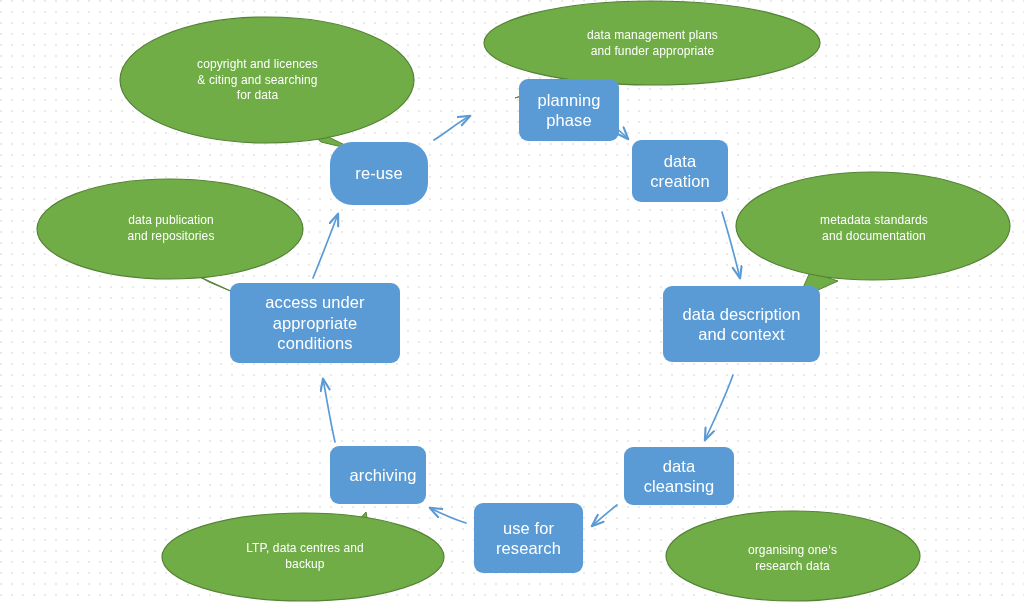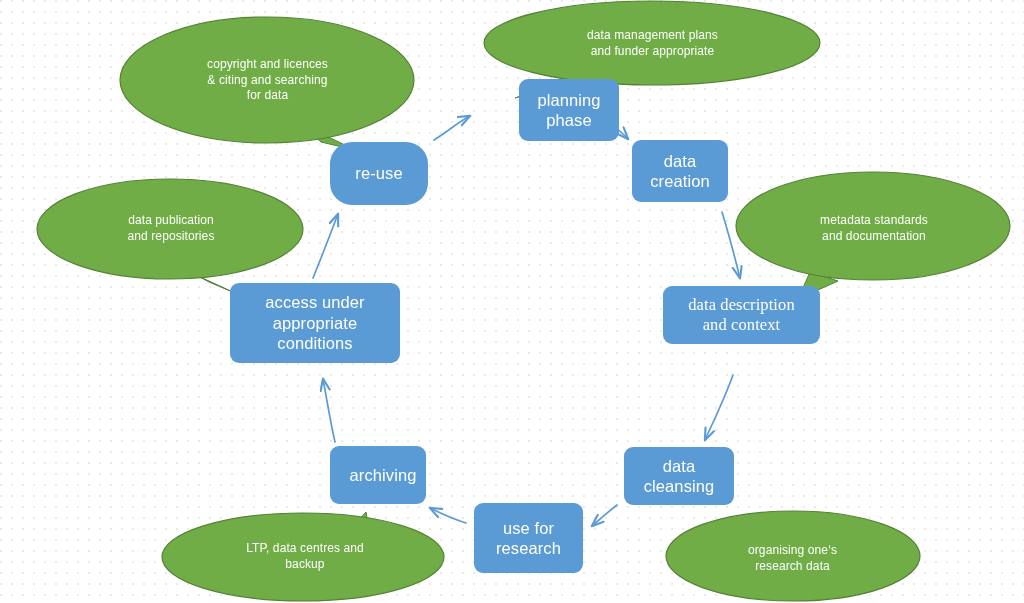--- a/index.html
+++ b/index.html
@@ -98,21 +98,21 @@
         <path d="M 722,212 C 730,238 735,258 740,278" fill="none" stroke="#5b9bd5" stroke-width="1.7" stroke-linecap="round" marker-end="url(#arrowhead)"></path>
         <path d="M 733,375 C 724,400 714,420 705,440" fill="none" stroke="#5b9bd5" stroke-width="1.7" stroke-linecap="round" marker-end="url(#arrowhead)"></path>
         <path d="M 617,505 C 608,512 600,519 592,526" fill="none" stroke="#5b9bd5" stroke-width="1.7" stroke-linecap="round" marker-end="url(#arrowhead)"></path>
         <path d="M 466,523 C 450,518 440,513 430,508" fill="none" stroke="#5b9bd5" stroke-width="1.7" stroke-linecap="round" marker-end="url(#arrowhead)"></path>
         <path d="M 335,442 C 330,420 327,400 323,379" fill="none" stroke="#5b9bd5" stroke-width="1.7" stroke-linecap="round" marker-end="url(#arrowhead)"></path>
         <path d="M 313,278 C 322,256 330,235 338,214" fill="none" stroke="#5b9bd5" stroke-width="1.7" stroke-linecap="round" marker-end="url(#arrowhead)"></path>
       </g>
   </svg>
 
   <div id="callout-labels">
-      <div class="callout-label" style="left: 130px; top: 38px; width: 275px; height: 85px;">
+      <div class="callout-label" style="left: 120px; top: 38px; width: 275px; height: 85px;">
         <div>
           <div>copyright and licences</div>
           <div>&amp; citing and searching</div>
           <div>for data</div>
         </div>
       </div>
       <div class="callout-label" style="left: 510px; top: 18px; width: 285px; height: 52px;">
         <div>
           <div>data management plans</div>
           <div>and funder appropriate</div>
@@ -149,21 +149,21 @@
           <div>planning</div>
           <div>phase</div>
         </div>
       </div>
       <div class="node-box" style="left: 632px; top: 140px; width: 96px; height: 62px; background: rgb(91, 155, 213);">
         <div>
           <div>data</div>
           <div>creation</div>
         </div>
       </div>
-      <div class="node-box" style="left: 663px; top: 286px; width: 157px; height: 58px; background: rgb(91, 155, 213); font-family: Liberation Serif, serif;">
+      <div class="node-box" style="left: 663px; top: 286px; width: 157px; height: 76px; background: rgb(91, 155, 213);">
         <div>
           <div>data description</div>
           <div>and context</div>
         </div>
       </div>
       <div class="node-box" style="left: 624px; top: 447px; width: 110px; height: 58px; background: rgb(91, 155, 213);">
         <div>
           <div>data</div>
           <div>cleansing</div>
         </div>

